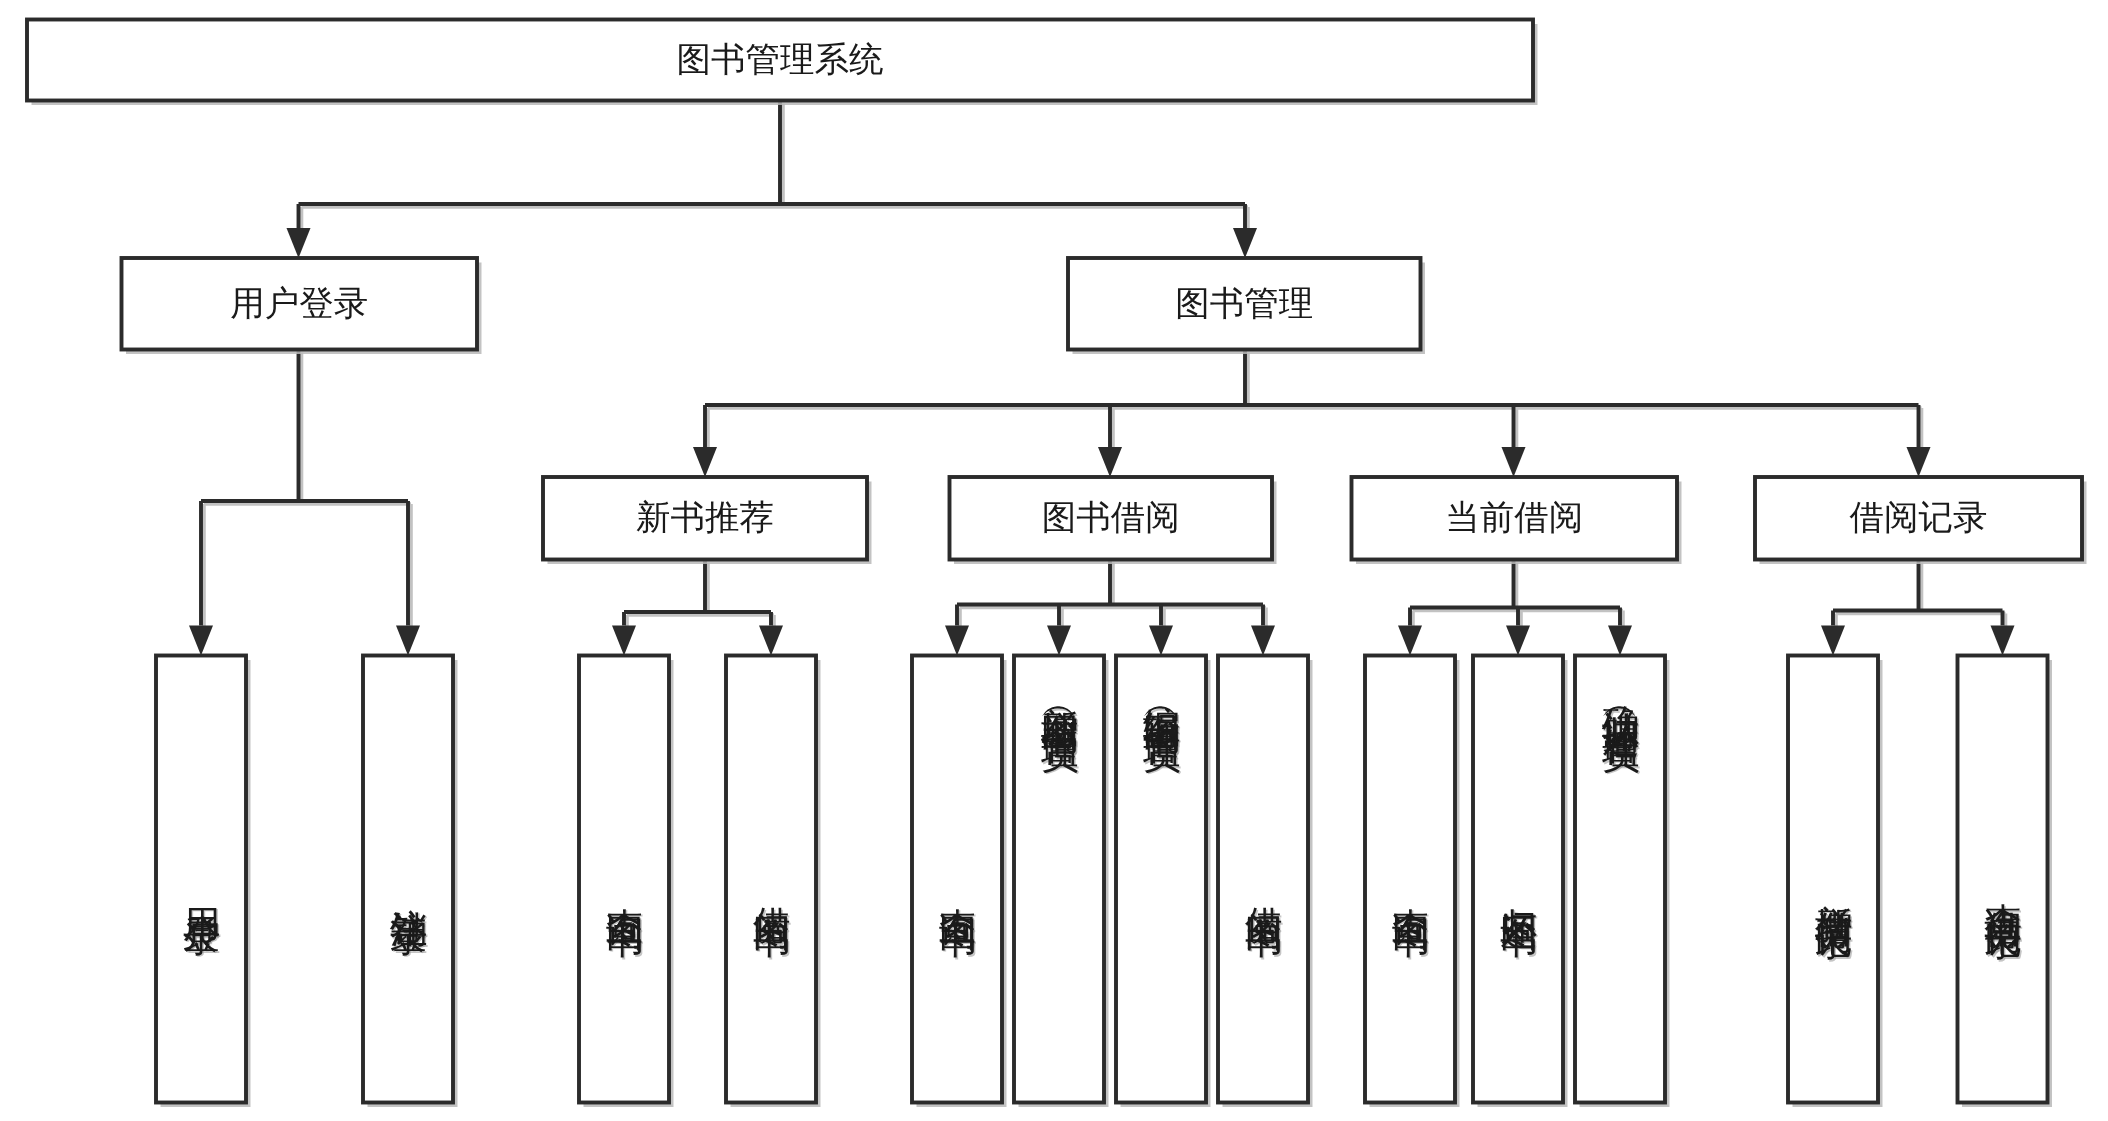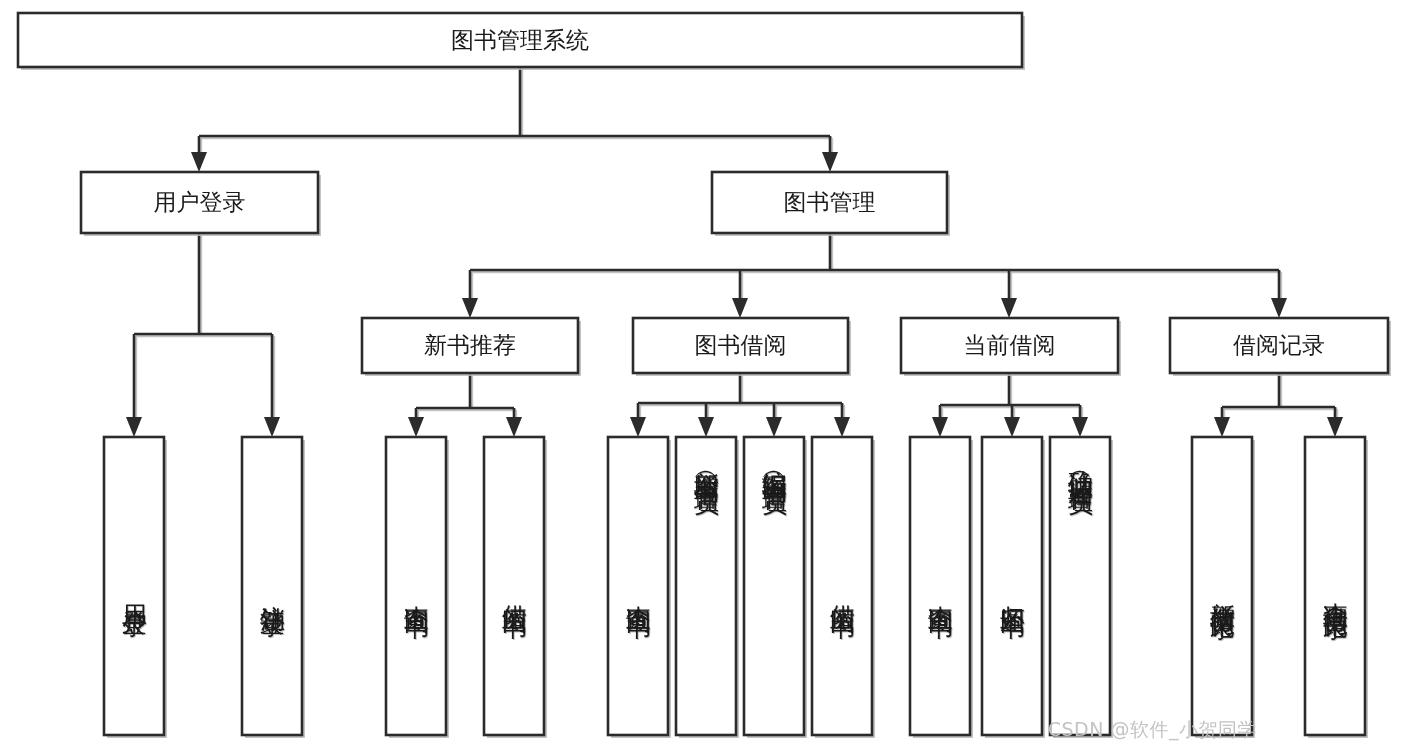--- a/index.html
+++ b/index.html
@@ -282,14 +282,13 @@
       <div class="leaf-label-wrap" style="left: 1050px; top: 451px; width: 60px; height: 280px;">
         <span class="leaf-label">确认归还（管理员）</span>
       </div>
       <div class="leaf-label-wrap" style="left: 1192px; top: 451px; width: 60px; height: 280px; align-items: center;">
         <span class="leaf-label">新增借阅记录</span>
       </div>
       <div class="leaf-label-wrap" style="left: 1305px; top: 451px; width: 60px; height: 280px; align-items: center;">
         <span class="leaf-label">查询借阅记录</span>
       </div>
     </div>
-  <div class="watermark">CSDN @软件_小贺同学</div>
 </div>
 
 </body></html>

